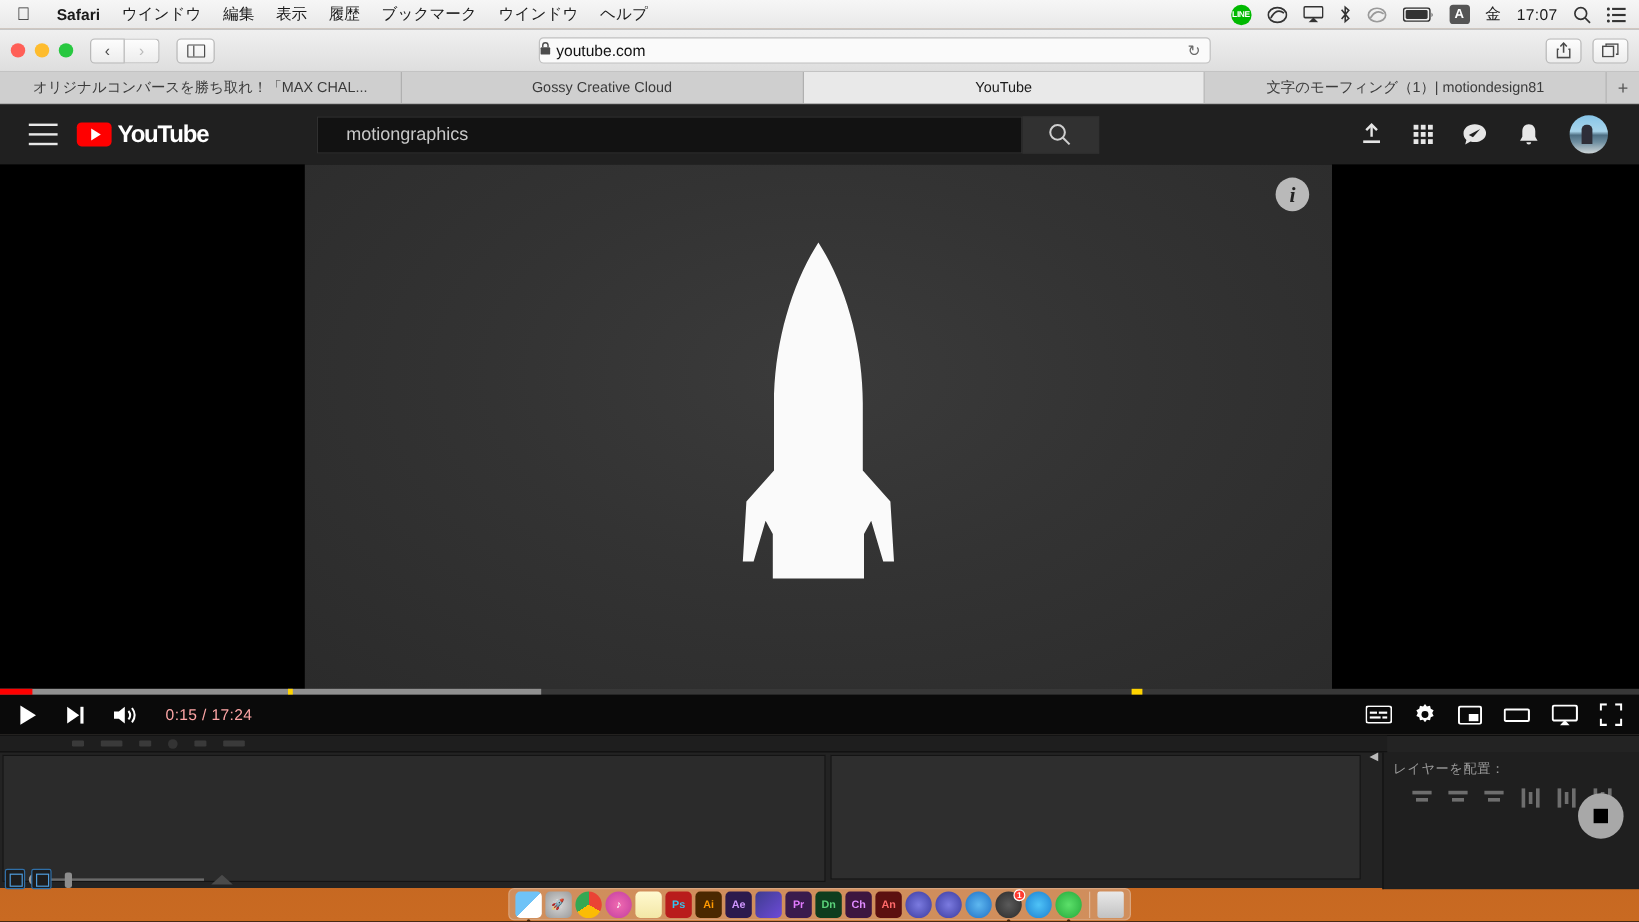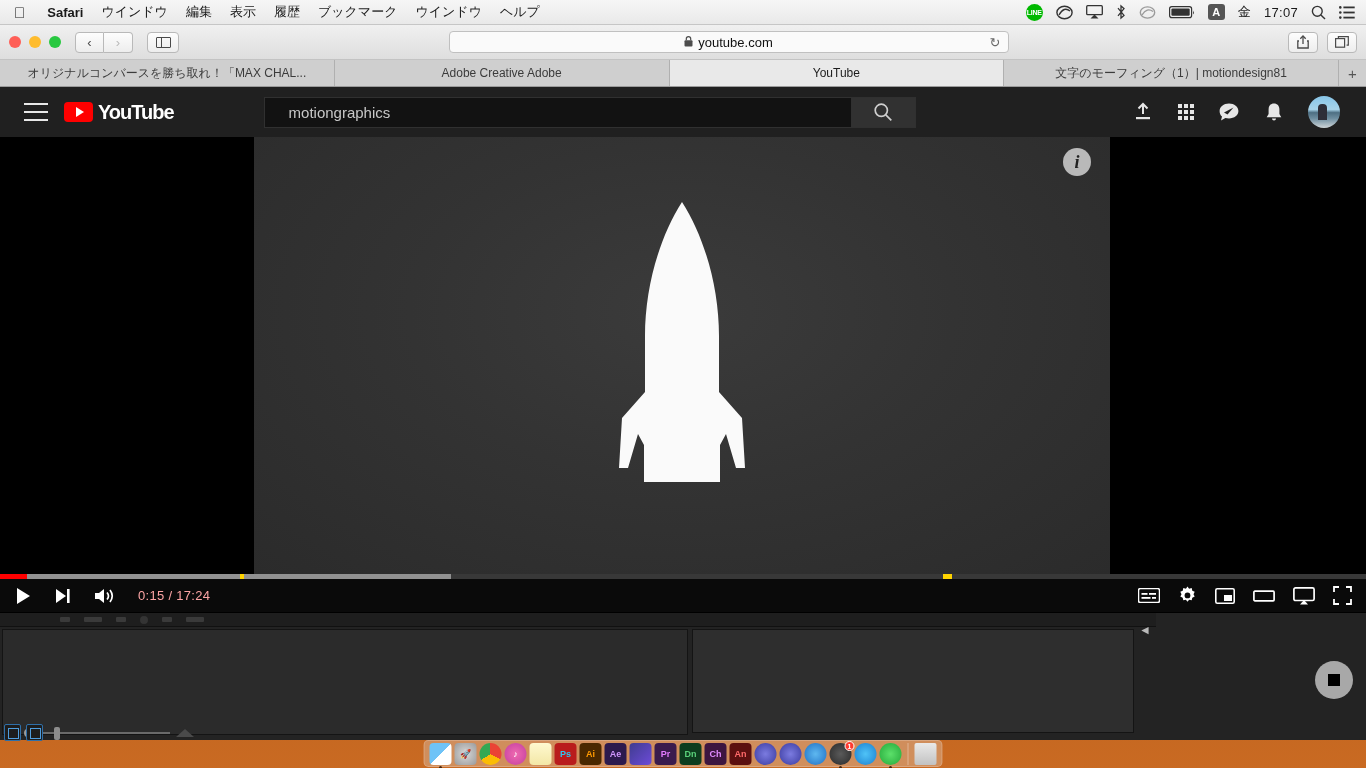--- a/index.html
+++ b/index.html
@@ -139,21 +139,21 @@
   .navgrp .tb-btn:first-child { border-radius: 4px 0 0 4px; }
   .navgrp .tb-btn:last-child { border-radius: 0 4px 4px 0; border-left: none; color: #bababa; }
   .sidebar-btn { width: 32px; margin-left: 14px; }
   .sb-glyph { width: 15px; height: 11px; border: 1.3px solid #4a4a4a; border-radius: 1px; position: relative; }
   .sb-glyph::after { content:""; position:absolute; left:4px; top:0; bottom:0; width:1.3px; background:#4a4a4a; }
 
   .urlbar-wrap { flex: 1; display: flex; justify-content: center; }
   #urlbar {
     width: 560px; height: 22px; background: #fafafa;
     border: 1px solid #c0c0c0; border-radius: 4px;
-    display: flex; align-items: center; justify-content: center; position: relative;
+    display: flex; align-items: center; justify-content: flex-start; position: relative;
     font-size: 13px; color: #111;
   }
   #urlbar .lock { margin-right: 5px; font-size: 10px; color: #4c4c4c; }
   #urlbar .reload {
     position: absolute; right: 7px; font-size: 13px; color: #6a6a6a;
   }
   .tb-right { display: flex; gap: 9px; padding-left: 10px; }
   .tb-right .tb-btn { width: 30px; }
 
   #tabbar {
@@ -291,20 +291,52 @@
   <div class="ae-toolbar-strip">
     <span class="ae-tool-dot"></span>
     <span class="ae-tool-dot wide"></span>
     <span class="ae-tool-dot"></span>
     <span class="ae-tool-dot round"></span>
     <span class="ae-tool-dot"></span>
     <span class="ae-tool-dot wide"></span>
   </div>
   <div class="ae-panel-left"></div>
   <div class="ae-panel-mid"></div>
+  <div class="ae-panel-right">
+    <div class="ae-align-label">レイヤーを配置：</div>
+    <div class="ae-align-icons">
+      <span class="ae-align-ic ae-align-h">
+          <i></i>
+          <i></i>
+        </span>
+      <span class="ae-align-ic ae-align-h">
+          <i></i>
+          <i></i>
+        </span>
+      <span class="ae-align-ic ae-align-h">
+          <i></i>
+          <i></i>
+        </span>
+      <span class="ae-align-ic ae-align-v">
+          <i></i>
+          <i></i>
+          <i></i>
+        </span>
+      <span class="ae-align-ic ae-align-v">
+          <i></i>
+          <i></i>
+          <i></i>
+        </span>
+      <span class="ae-align-ic ae-align-v">
+          <i></i>
+          <i></i>
+          <i></i>
+        </span>
+    </div>
+  </div>
 </div>
 <div class="ae-pin-icon">◄</div>
 <div class="ae-zoom-row">
   <span class="ae-zoom-tri"></span>
   <span class="ae-zoom-knob"></span>
   <span class="ae-zoom-track"></span>
   <span class="ae-zoom-tri big"></span>
 </div>
 <div class="ae-bottom-tools">
   <span class="ae-bt"></span>
@@ -418,21 +450,21 @@
         <svg width="14" height="12" viewBox="0 0 14 12">
             <rect x="0.6" y="2.6" width="9" height="8.6" fill="none" stroke="#4a4a4a" stroke-width="1.2"></rect>
             <path d="M3.4 2.2 L3.4 0.7 L13.3 0.7 L13.3 9.2 L11.6 9.2" fill="none" stroke="#4a4a4a" stroke-width="1.2"></path>
           </svg>
       </span>
     </div>
   </div>
 
   <div id="tabbar">
     <span class="tab">オリジナルコンバースを勝ち取れ！「MAX CHAL...</span>
-    <span class="tab">Adobe Creative Adobe</span>
+    <span class="tab">Gossy Creative Cloud</span>
     <span class="tab active">YouTube</span>
     <span class="tab">文字のモーフィング（1）| motiondesign81</span>
     <span class="tab-new">+</span>
   </div>
 
   <div id="yt">
 
     <div id="yt-header">
       <span class="ham">
           <i></i>

